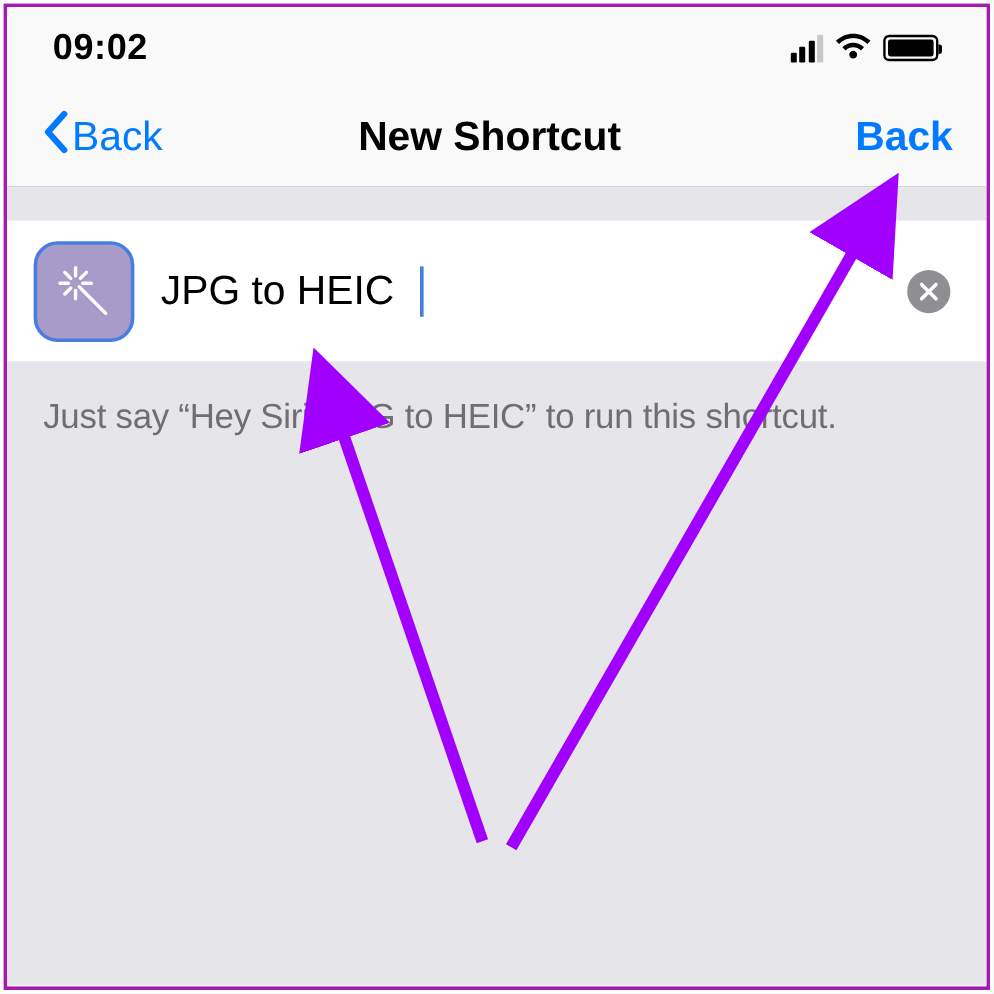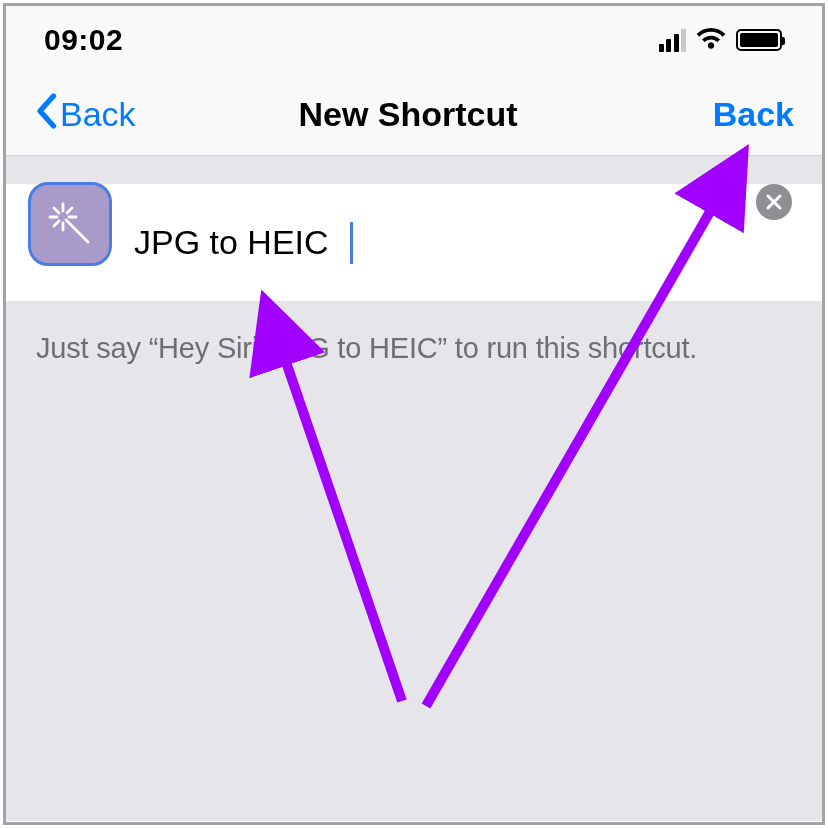--- a/index.html
+++ b/index.html
@@ -5,21 +5,21 @@
     * { margin: 0; padding: 0; box-sizing: border-box; }
     body {
       font-family: -apple-system, BlinkMacSystemFont, "Helvetica Neue", sans-serif;
       width: 828px;
       height: 828px;
       background: #fff;
       position: relative;
       overflow: hidden;
     }
     .outer-frame {
-      border: 3px solid #a3a3a3;
+      border: 3px solid #a21caf;
       width: 822px;
       height: 822px;
       margin: 3px;
       position: relative;
       background: #fff;
     }
     .status-bar {
       height: 68px;
       display: flex;
       justify-content: space-between;
@@ -105,20 +105,21 @@
       z-index: 2;
     }
     .separator-thin {
       height: 28px;
       background: #e5e5ea;
     }
     .shortcut-row {
       background: #fff;
       height: 117px;
       display: flex;
+      align-items: center;
       padding: 0 30px 0 24px;
       position: relative;
     }
     .shortcut-icon {
       width: 80px; height: 80px;
       border-radius: 18px;
       background: #a89bc9;
       outline: 3px solid #4a7de0;
       outline-offset: -1px;
       display: flex;

